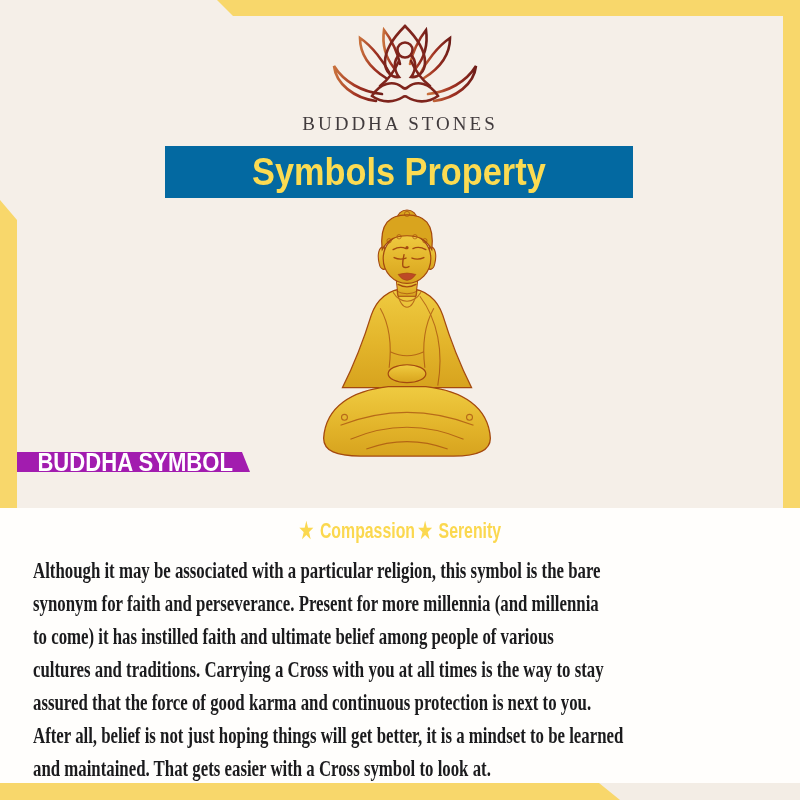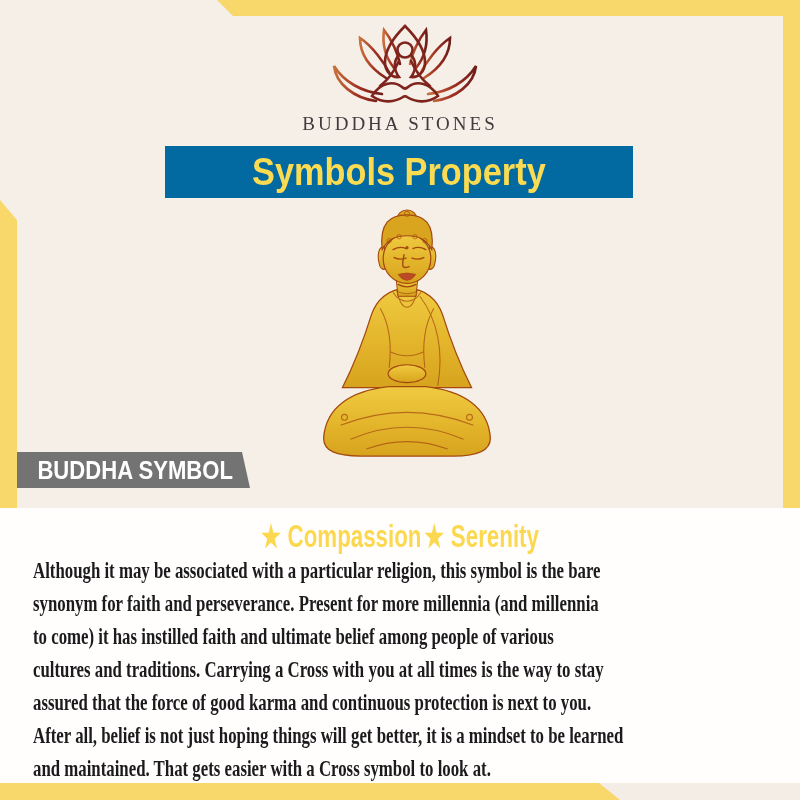--- a/index.html
+++ b/index.html
@@ -24,30 +24,30 @@
     font-family:"Liberation Serif",serif;font-size:19px;letter-spacing:3px;
     color:#413B3D;font-weight:500;}
   
   .heading-band{position:absolute;left:165px;top:146px;width:468px;height:52px;
     background:#0369a1;display:flex;align-items:center;justify-content:center;}
   .heading-text{font-size:39px;font-weight:bold;color:#FBDB52;white-space:nowrap;
     display:inline-block;transform:scaleX(0.88);transform-origin:center;}
   
   .buddha-svg{position:absolute;left:292px;top:203px;width:230px;height:260px;}
   
-  .section-label{position:absolute;left:17px;top:452px;width:233px;height:36px;
-    background:#737373;clip-path:polygon(0 0,225px 0,100% 100%,0 100%);
+  .section-label{position:absolute;left:17px;top:452px;width:233px;height:20px;
+    background:#a21caf;clip-path:polygon(0 0,225px 0,100% 100%,0 100%);
     display:flex;align-items:center;}
   .section-label-text{color:#FFFFFF;font-size:26px;font-weight:600;line-height:36px;
     padding-left:24px;white-space:nowrap;display:inline-block;
     transform:scaleX(0.85);transform-origin:left center;}
   
   .content-section{position:absolute;left:0;top:508px;width:800px;height:275px;background:#FFFEFC;}
   .properties-row{position:absolute;left:0;top:518px;width:800px;text-align:center;
-    font-size:31px;font-weight:bold;color:#FBD84F;}
+    font-size:22px;font-weight:bold;color:#FBD84F;}
   .properties-inner{display:inline-block;transform:scaleX(0.72);transform-origin:center;white-space:nowrap;}
   .star{margin:0 9px 0 0;}
   .star.second{margin:0 9px 0 4px;}
   .description{position:absolute;left:33px;top:554px;width:760px;font-family:Liberation Serif, serif;}
   .description-line{height:33px;line-height:33px;font-size:24px;font-weight:bold;
     color:#1B1B1D;white-space:nowrap;transform:scaleX(0.70);transform-origin:left center;}
 </style>
 </head>
 <body>
 

